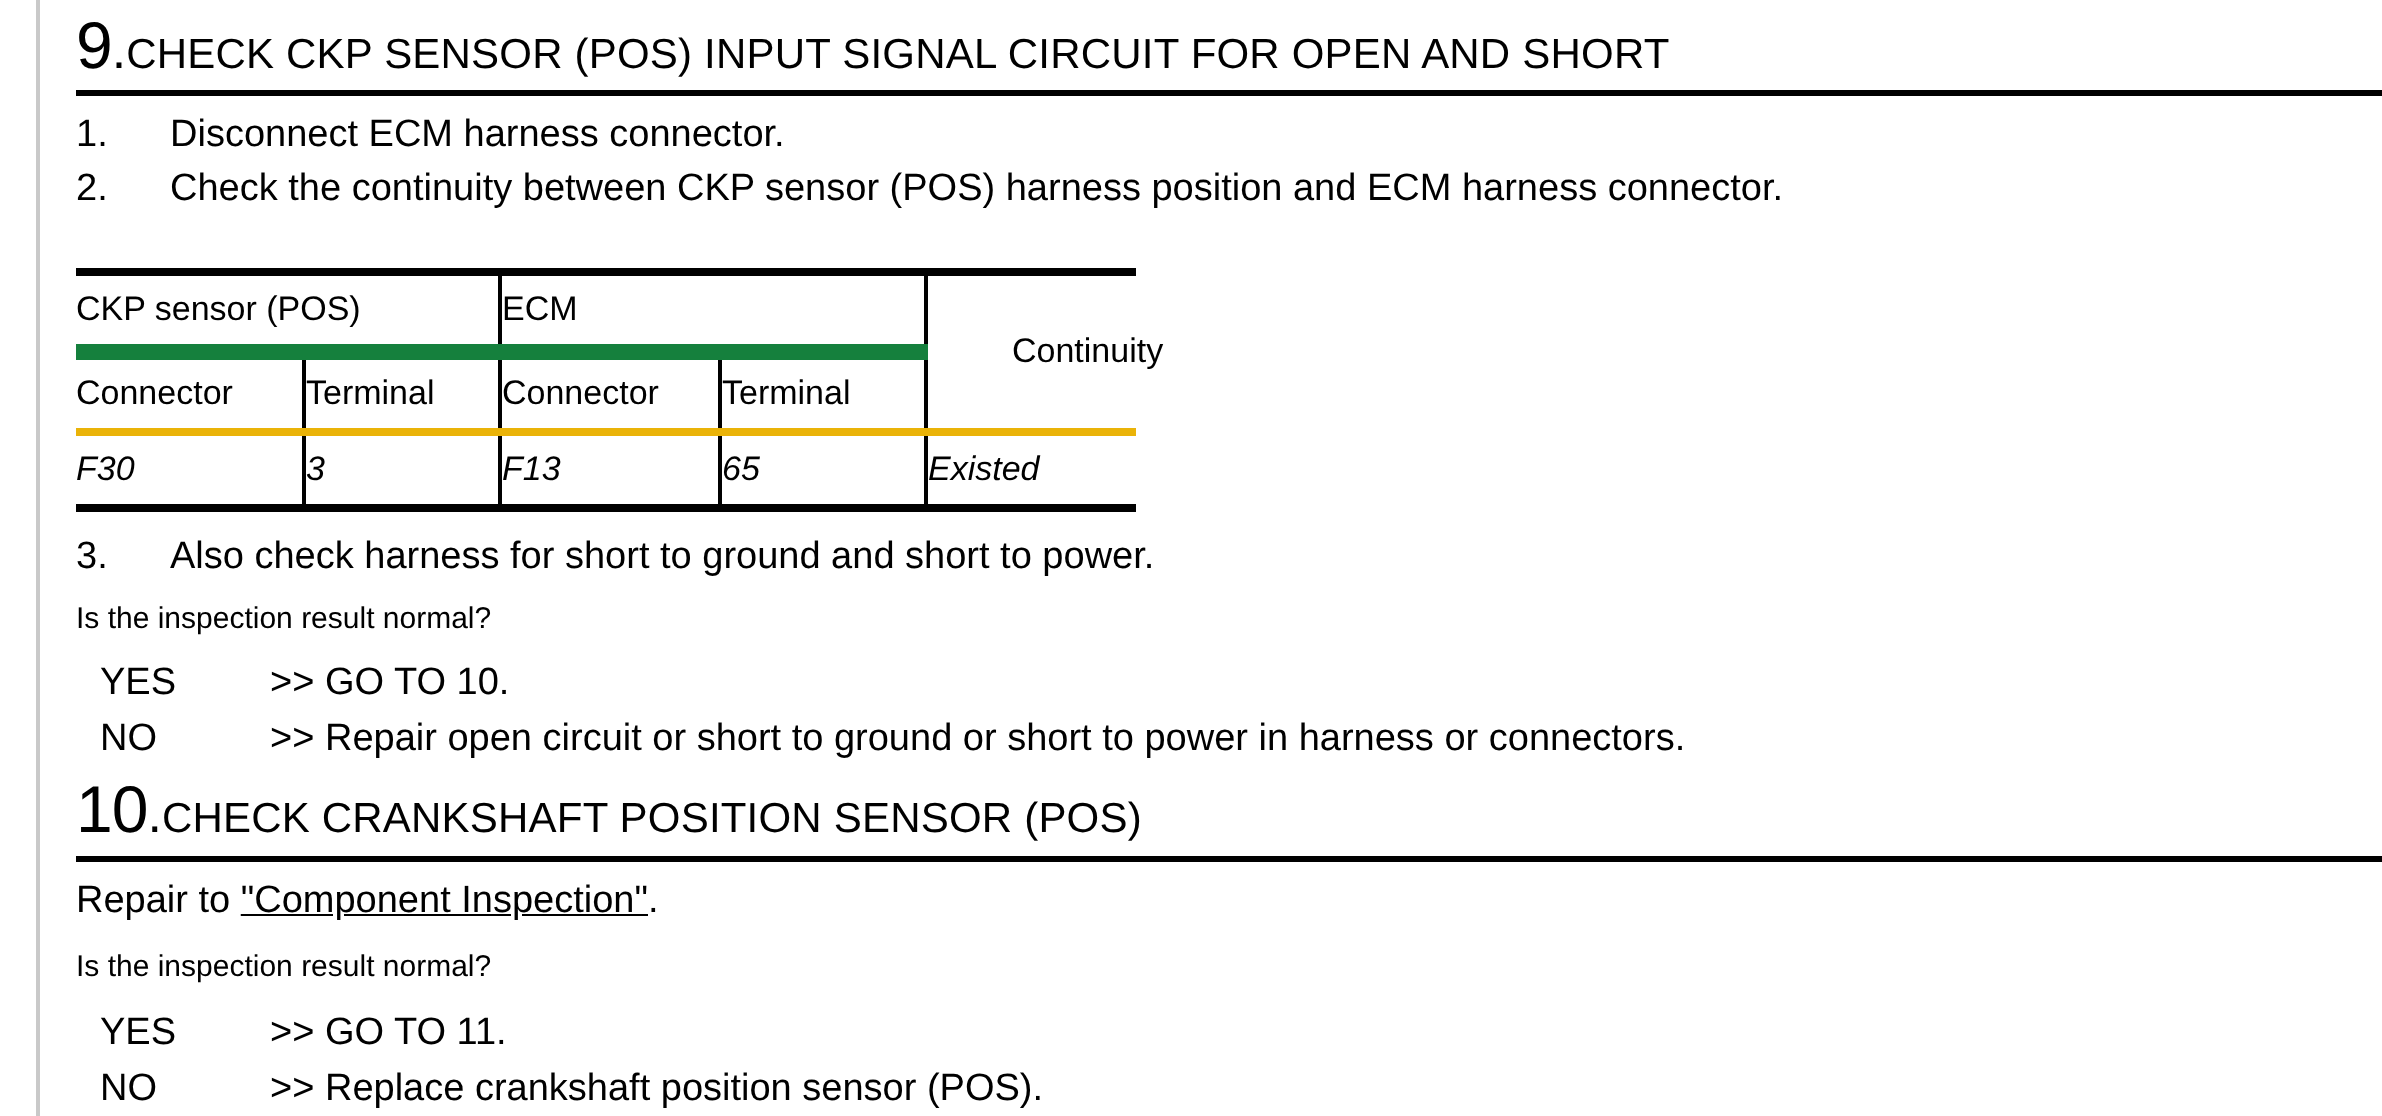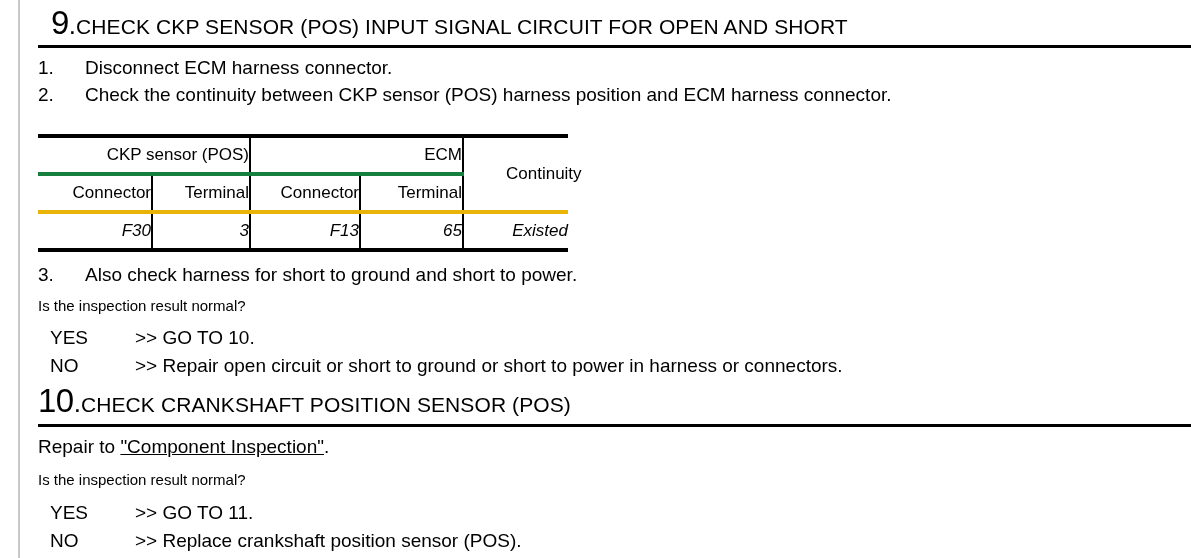--- a/index.html
+++ b/index.html
@@ -71,32 +71,32 @@
   .proc-txt { flex: 1 1 auto; }
 
   
   .cont-table {
     border-collapse: collapse;
     width: 530px;
     table-layout: fixed;
     font-size: 17px;
   }
   .cont-table td {
-    text-align: right;
+    text-align: left;
     border-left: 2px solid #000;
     border-right: 2px solid #000;
     padding: 0;
     height: 34px;
     vertical-align: middle;
     white-space: nowrap;
   }
   .cont-table td.edge-l { border-left: none; }
   .cont-table td.edge-r { border-right: none; }
   .cont-table tr.r-top td { border-top: 4px solid #000; }
-  .cont-table tr.r-mid td { border-top: 4px solid #15803d; }
+  .cont-table tr.r-mid td { border-top: 8px solid #15803d; }
   .cont-table tr.r-data td { border-top: 4px solid #eab308; border-bottom: 4px solid #000; font-style: italic; }
   .cont-table td.span-continuity { border-top: 4px solid #000; padding-left: 42px; }
 
   
   .question {
     font-size: 15px;
     line-height: 28px;
     display: inline-block;
     white-space: nowrap;
   }
@@ -120,21 +120,21 @@
 </style>
 </head>
 <body>
 
 <div class="left-margin-rule"></div>
 
 <div class="page">
 
   <div>
 
-    <div class="step-head" style="padding-top:6px;margin-left:13px;">
+    <div class="step-head" style="padding-top:6px;">
       <span class="step-num">9</span><span class="step-dot">.</span><span class="step-title">CHECK CKP SENSOR (POS) INPUT SIGNAL CIRCUIT FOR OPEN AND SHORT</span>
     </div>
 
     <div class="rule" style="margin-top:6px;"></div>
 
     <div style="margin-top:6px;">
       <div class="proc-row">
         <span class="proc-num">1.</span>
         <span class="proc-txt">Disconnect ECM harness connector.</span>
       </div>

